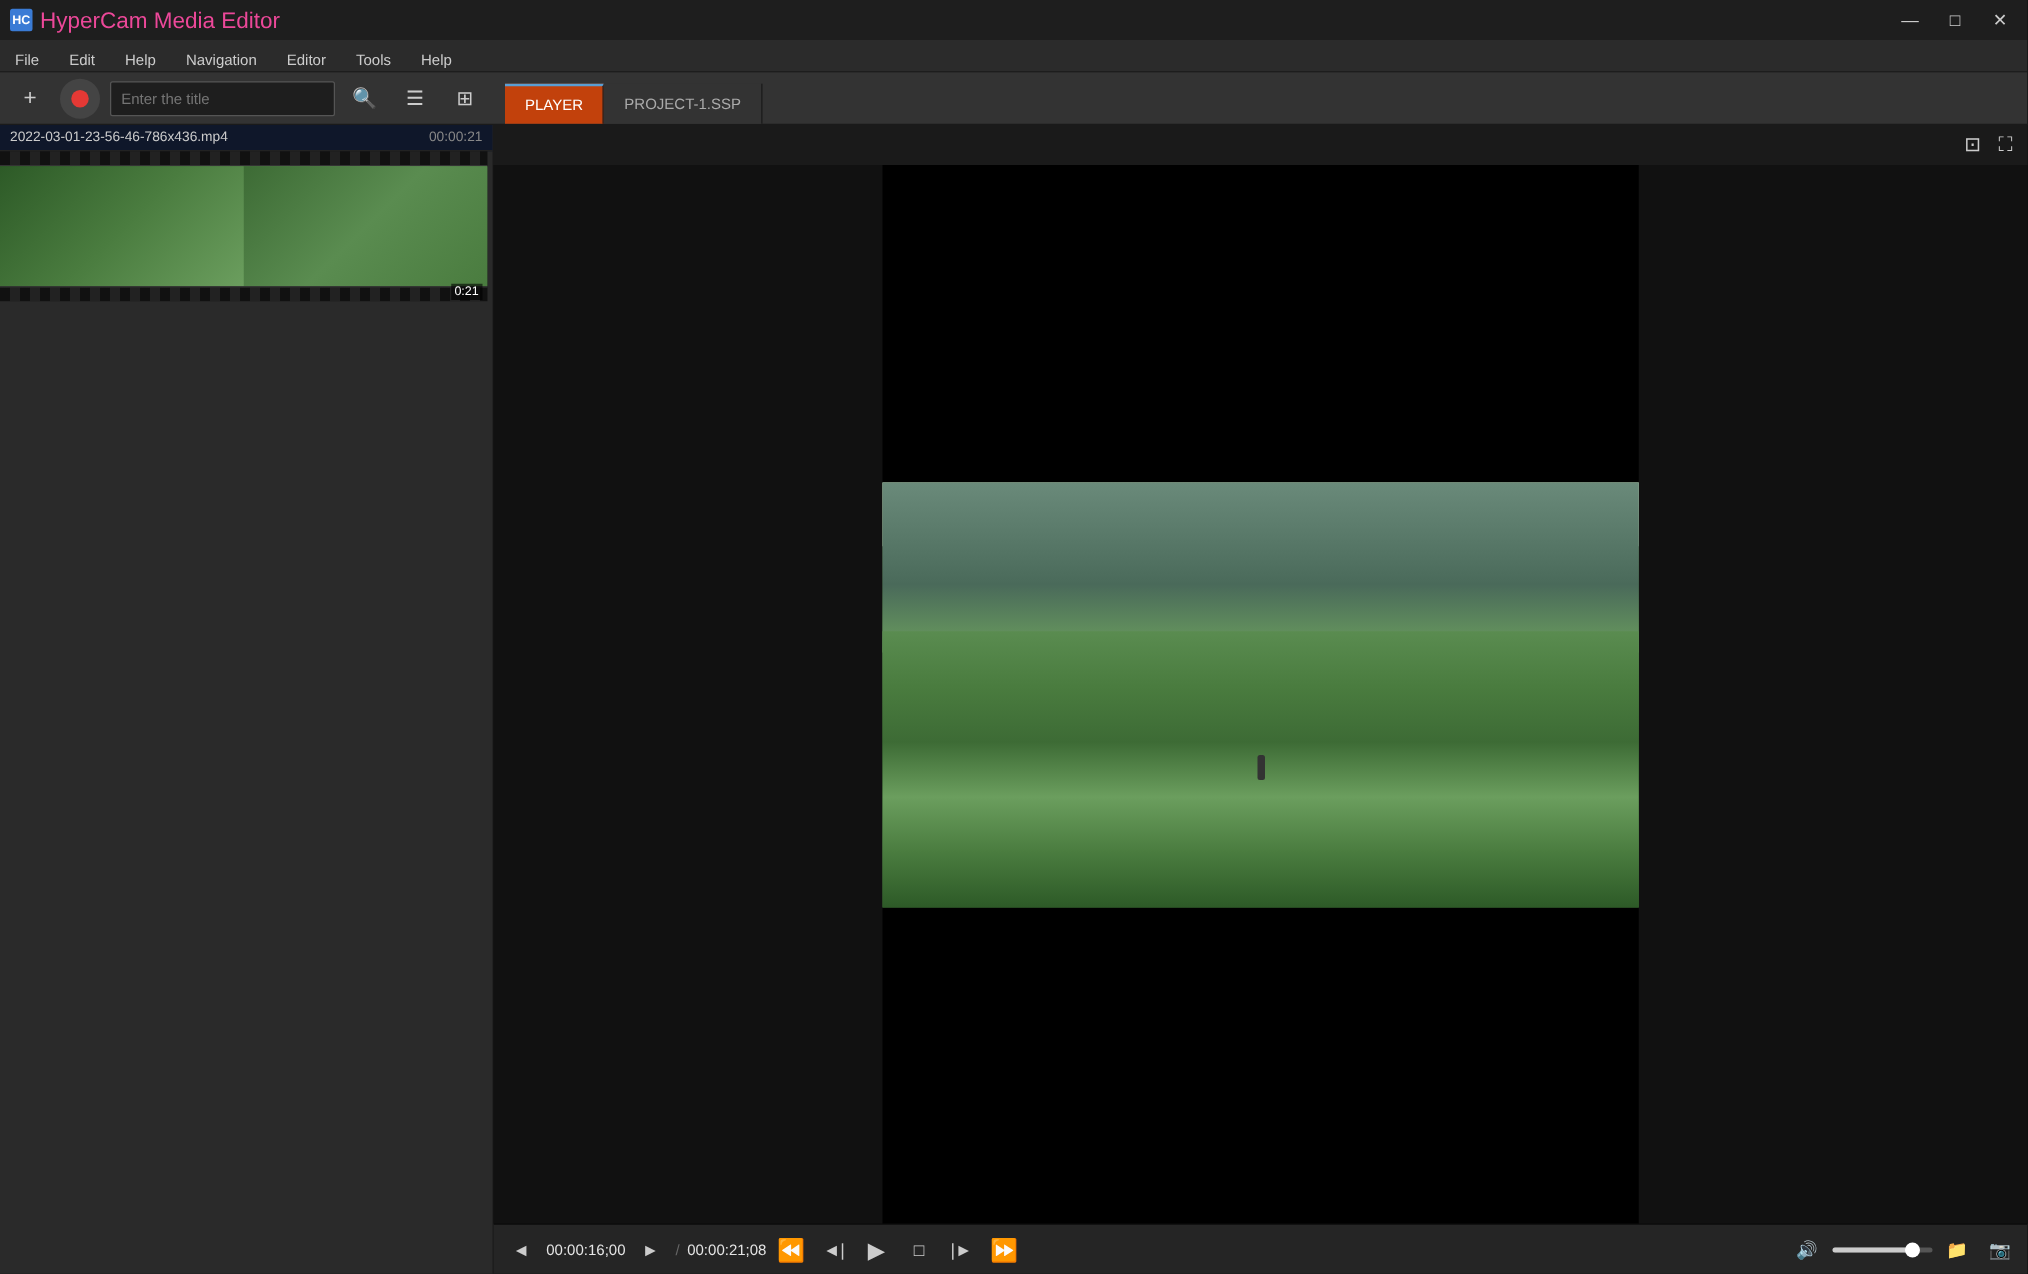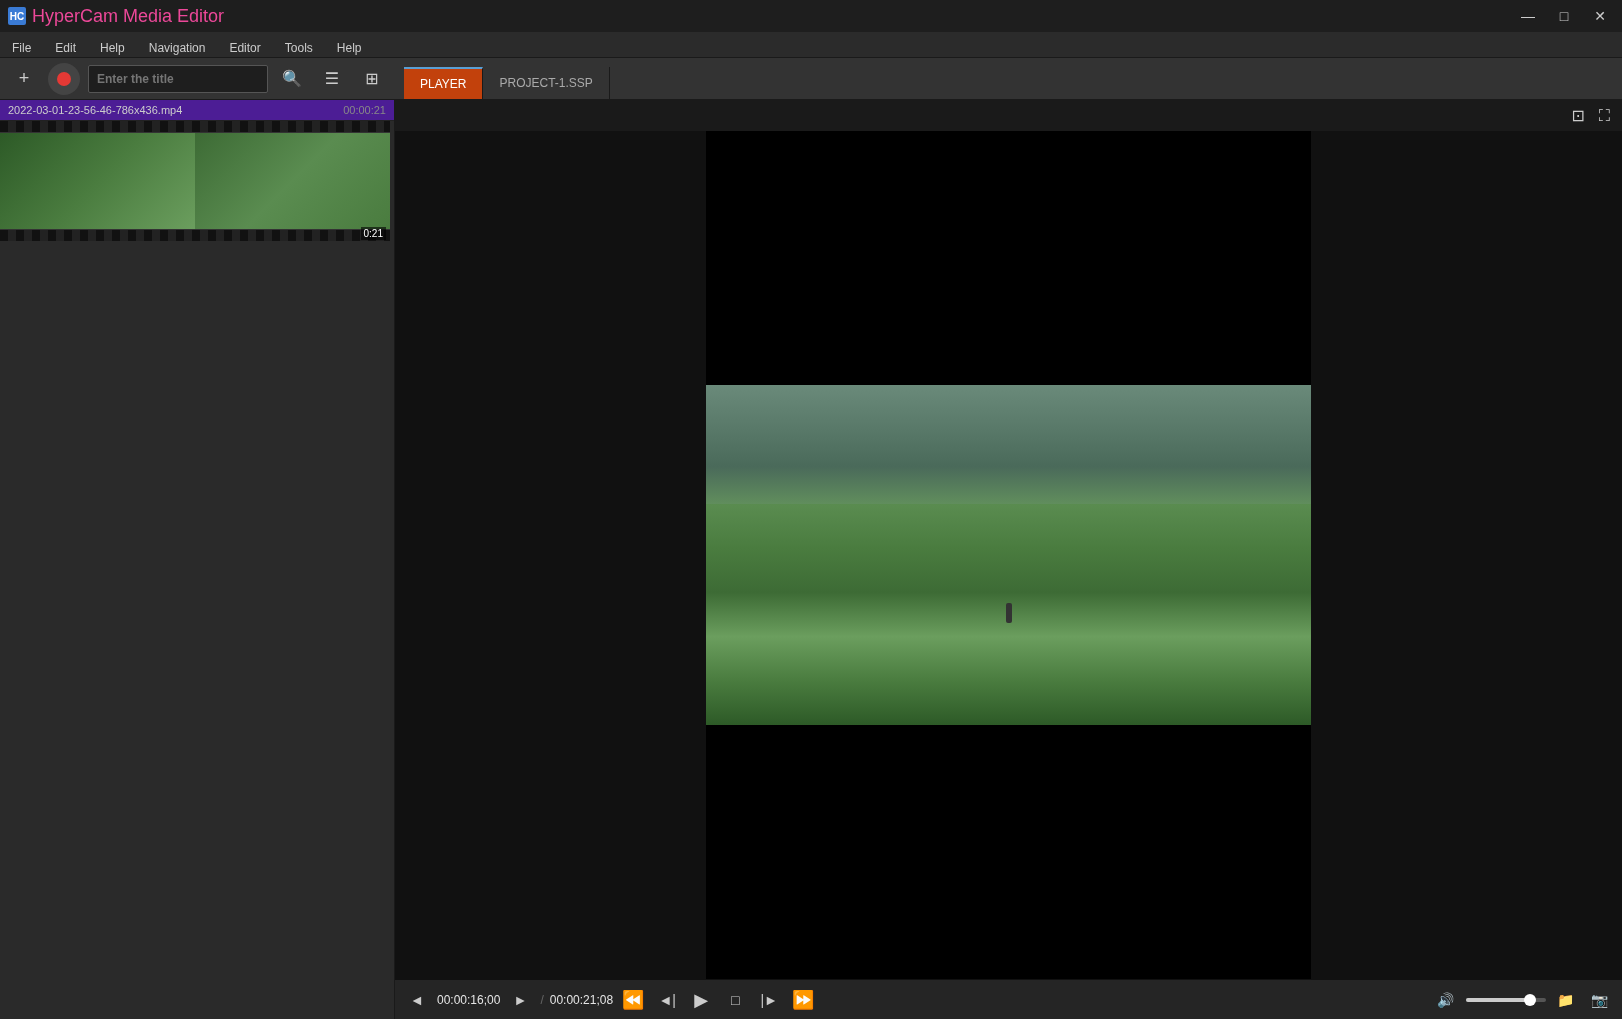--- a/index.html
+++ b/index.html
@@ -120,21 +120,20 @@
     }
     .title-input {
       background: #1e1e1e;
       border: 1px solid #555;
       color: #f9a8d4;
       height: 28px;
       padding: 0 8px;
       width: 180px;
       font-size: 12px;
       border-radius: 2px;
-      font-weight: bold;
     }
     .tab {
       display: flex;
       align-items: center;
       padding: 0 16px;
       height: 32px;
       cursor: pointer;
       font-size: 12px;
       color: #aaa;
       background: #333;
@@ -152,21 +151,21 @@
       width: 395px;
       background: #2a2a2a;
       border-right: 1px solid #1a1a1a;
       display: flex;
       flex-direction: column;
     }
     .media-item {
       display: flex;
       align-items: flex-end;
       padding: 4px 8px;
-      background: #4c1d95;
+      background: #0f172a;
       border-bottom: 1px solid #222;
     }
     .media-name {
       font-size: 11px;
       color: #ccc;
       flex: 1;
     }
     .media-duration {
       font-size: 11px;
       color: #888;

